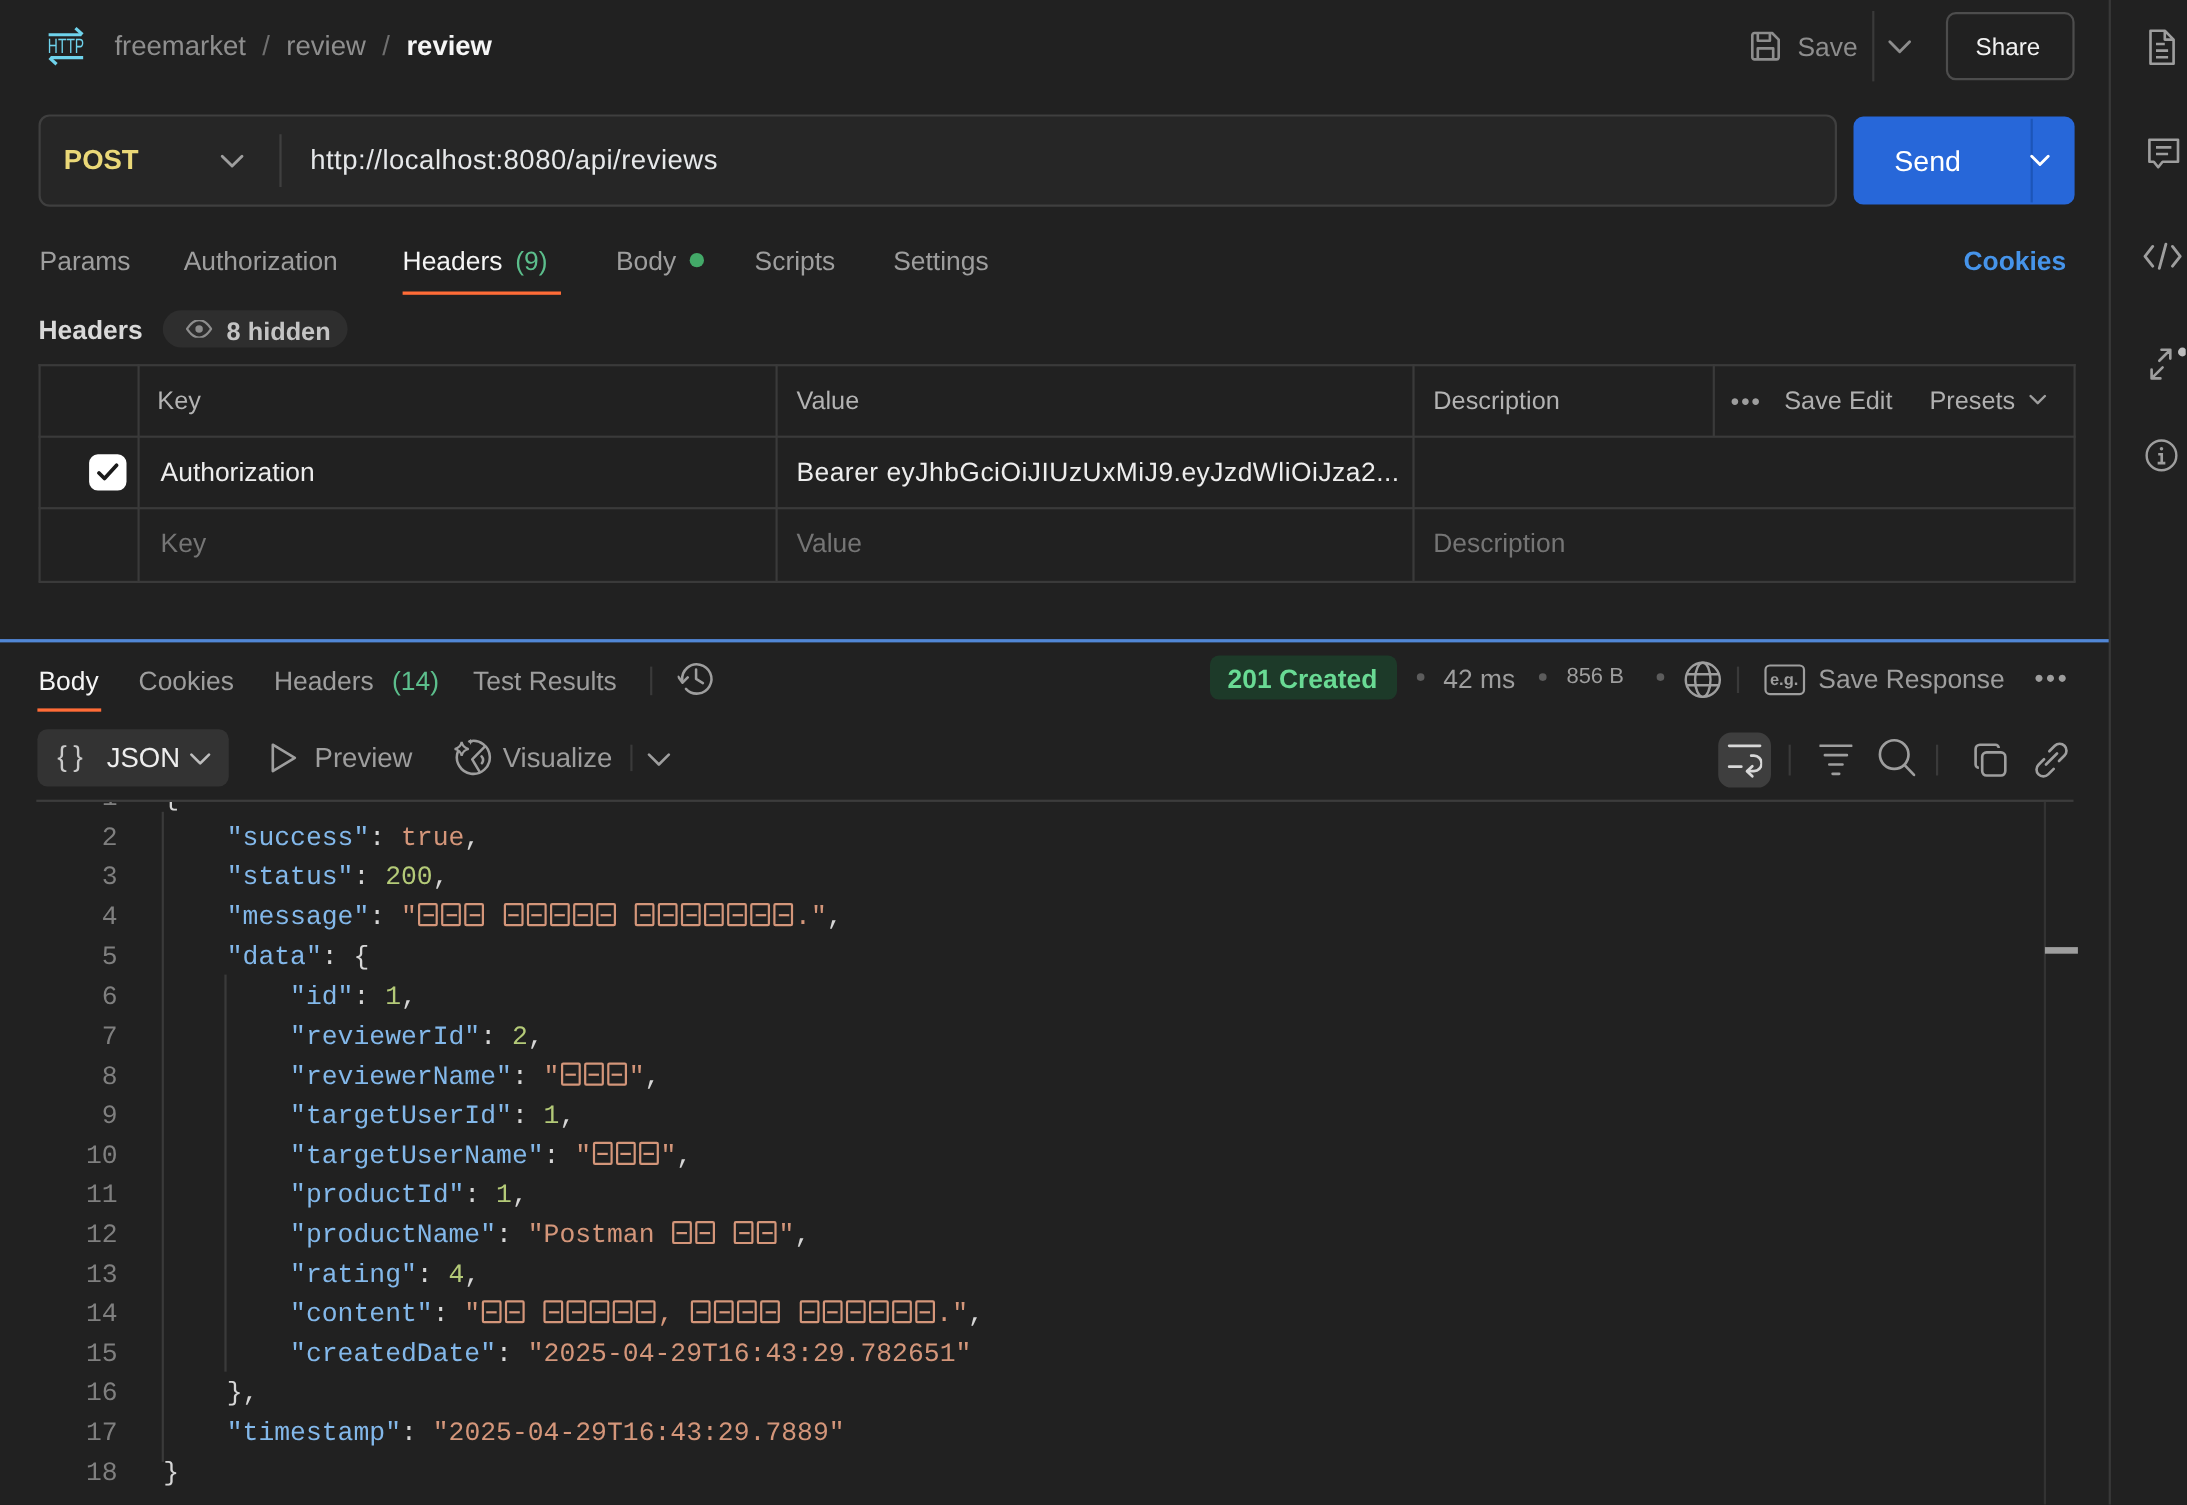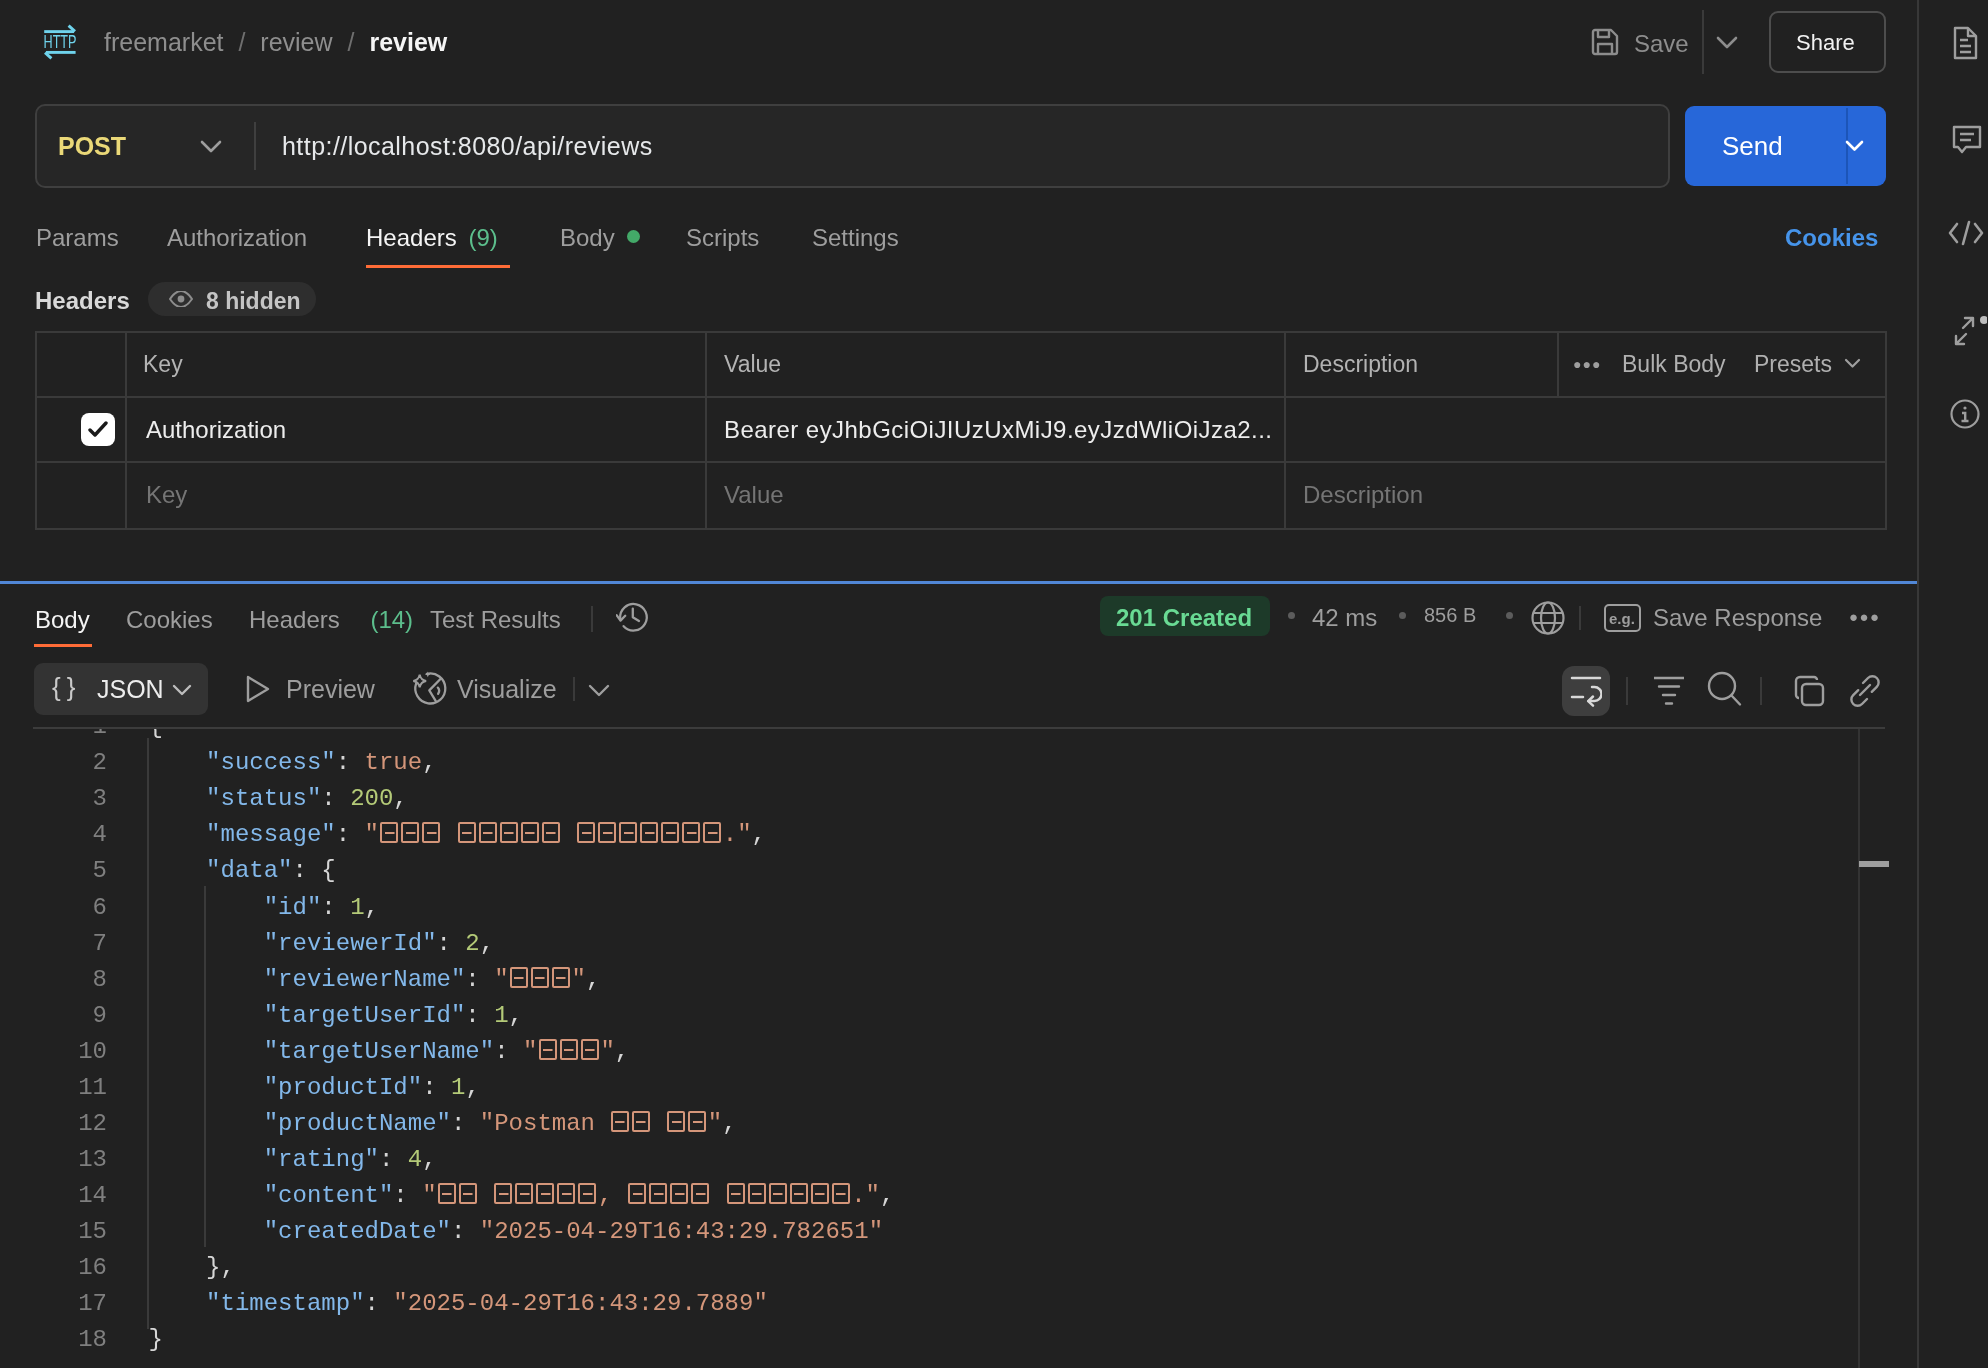--- a/index.html
+++ b/index.html
@@ -111,21 +111,21 @@
 <div class="vline" style="left:125px;top:331px;height:198px"></div>
 <div class="vline" style="left:705px;top:331px;height:198px"></div>
 <div class="vline" style="left:1284px;top:331px;height:198px"></div>
 <div class="vline" style="left:1885px;top:331px;height:198px"></div>
 <div class="vline" style="left:1557px;top:331px;height:66px"></div>
 
 <div class="txt" style="left:143px;top:351px;font-size:23px;color:#b3b3b3">Key</div>
 <div class="txt" style="left:724px;top:351px;font-size:23px;color:#b3b3b3">Value</div>
 <div class="txt" style="left:1303px;top:351px;font-size:23px;color:#b3b3b3">Description</div>
 <div class="txt" style="left:1573px;top:356px;font-size:14px;letter-spacing:1px;color:#9e9e9e">●●●</div>
-<div class="txt" style="left:1622px;top:351px;font-size:23px;color:#b0b0b0">Bulk Body</div>
+<div class="txt" style="left:1622px;top:351px;font-size:23px;color:#b0b0b0">Save Edit</div>
 <div class="txt" style="left:1754px;top:351px;font-size:23px;color:#b0b0b0">Presets</div>
 <svg class="abs" style="left:1844px;top:358px" width="17" height="11" viewBox="0 0 17 11" fill="none" stroke="#9e9e9e" stroke-width="2.2" stroke-linecap="round" stroke-linejoin="round">
     <path d="M2 2 L8.5 8.5 L15 2"></path>
   </svg>
 
 <div class="abs" style="left:81px;top:413px;width:34px;height:33px;background:#fff;border-radius:8px"></div>
 <svg class="abs" style="left:88px;top:421px" width="20" height="17" viewBox="0 0 20 17" fill="none" stroke="#1a1a1a" stroke-width="3.4" stroke-linecap="round" stroke-linejoin="round">
     <path d="M2 9 L7 14 L18 2"></path>
   </svg>
 <div class="txt" style="left:146px;top:416px;font-size:24px;color:#ededed">Authorization</div>
@@ -133,21 +133,21 @@
 
 <div class="txt" style="left:146px;top:481px;font-size:24px;color:#757575">Key</div>
 <div class="txt" style="left:724px;top:481px;font-size:24px;color:#757575">Value</div>
 <div class="txt" style="left:1303px;top:481px;font-size:24px;color:#757575">Description</div>
 
 <div class="abs" style="left:0;top:581px;width:1917px;height:3px;background:#5187d6"></div>
 
 <div class="txt" style="left:35px;top:606px;font-size:24px;color:#f5f5f5">Body</div>
 <div class="abs" style="left:34px;top:644px;width:58px;height:3px;background:#ff6c37"></div>
 <div class="txt" style="left:126px;top:606px;font-size:24px;color:#9e9e9e">Cookies</div>
-<div class="txt" style="left:249px;top:606px;font-size:24px;color:#9e9e9e">Headers <span style="color:#5cbe8c;margin-left:24px">(14)</span></div>
+<div class="txt" style="left:249px;top:606px;font-size:24px;color:#9e9e9e">Headers <span style="color:#5cbe8c;margin-left:10px">(14)</span></div>
 <div class="txt" style="left:430px;top:606px;font-size:24px;color:#9e9e9e">Test Results</div>
 <div class="abs" style="left:591px;top:606px;width:2px;height:26px;background:#3a3a3a"></div>
 <svg class="abs" style="left:616px;top:600px" width="34" height="34" viewBox="0 0 34 34" fill="none" stroke="#9e9e9e" stroke-width="2.3" stroke-linecap="round" stroke-linejoin="round">
   <path d="M4.2 18.5 A13.3 13.3 0 1 1 7.6 26.2"></path>
   <path d="M0.6 15.2 L4.5 20.6 L9.2 15.8"></path>
   <path d="M16.8 8.6 V17.2 L23 21"></path>
 </svg>
 
 <div class="abs" style="left:1100px;top:596px;width:170px;height:40px;border-radius:8px;background:#1d3a29"></div>
 <div class="txt" style="left:1116px;top:604px;font-size:24px;font-weight:bold;color:#69da94">201 Created</div>

